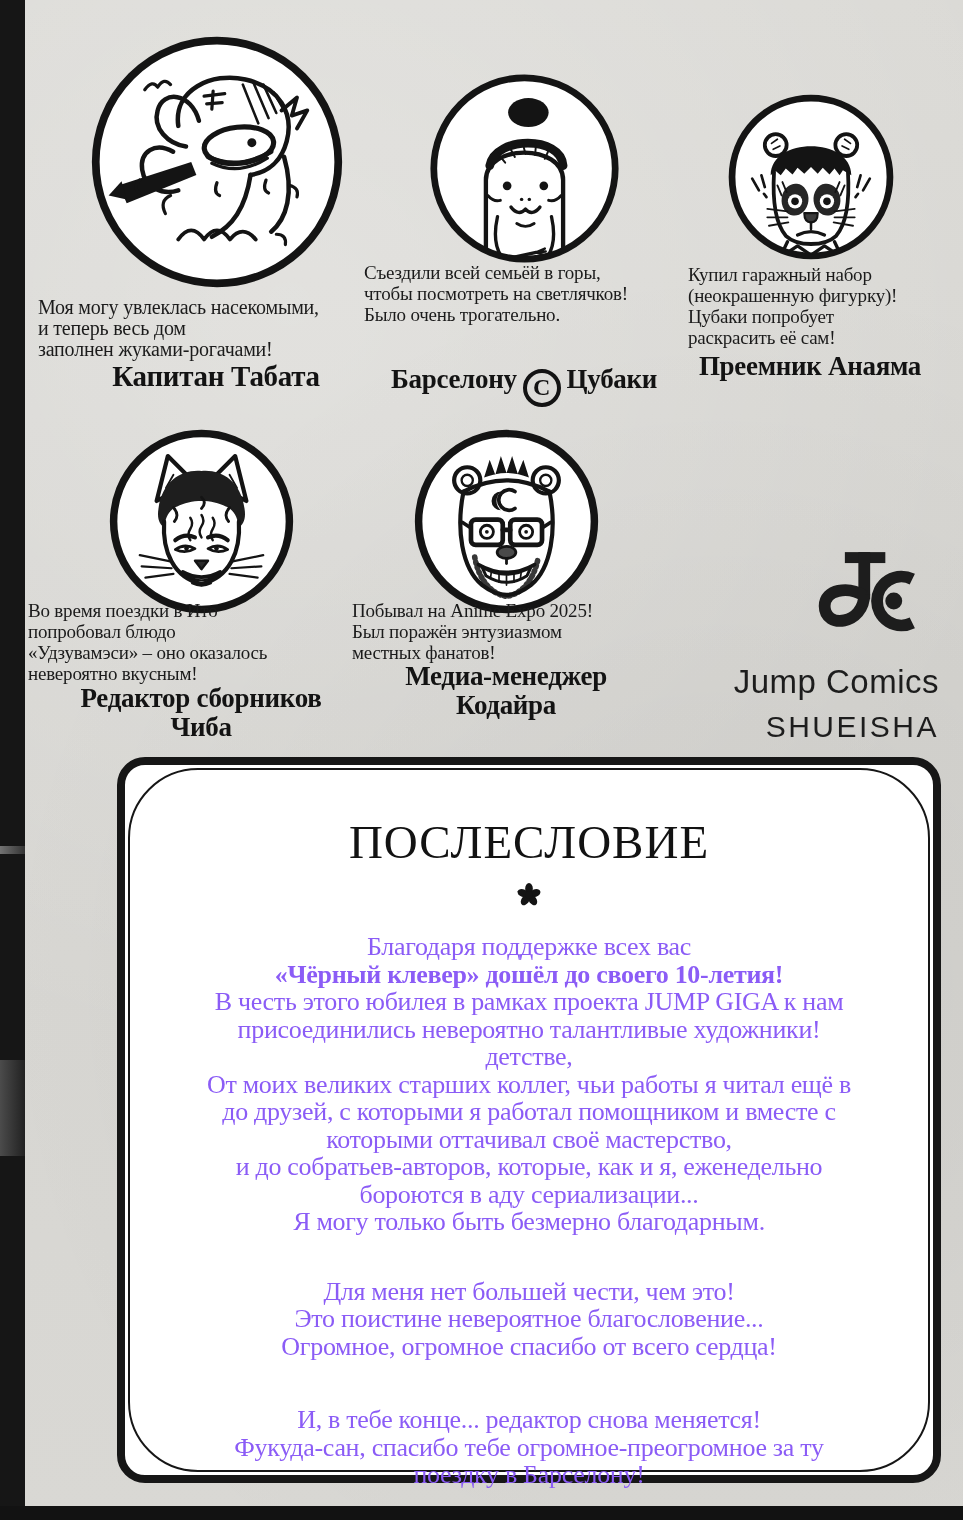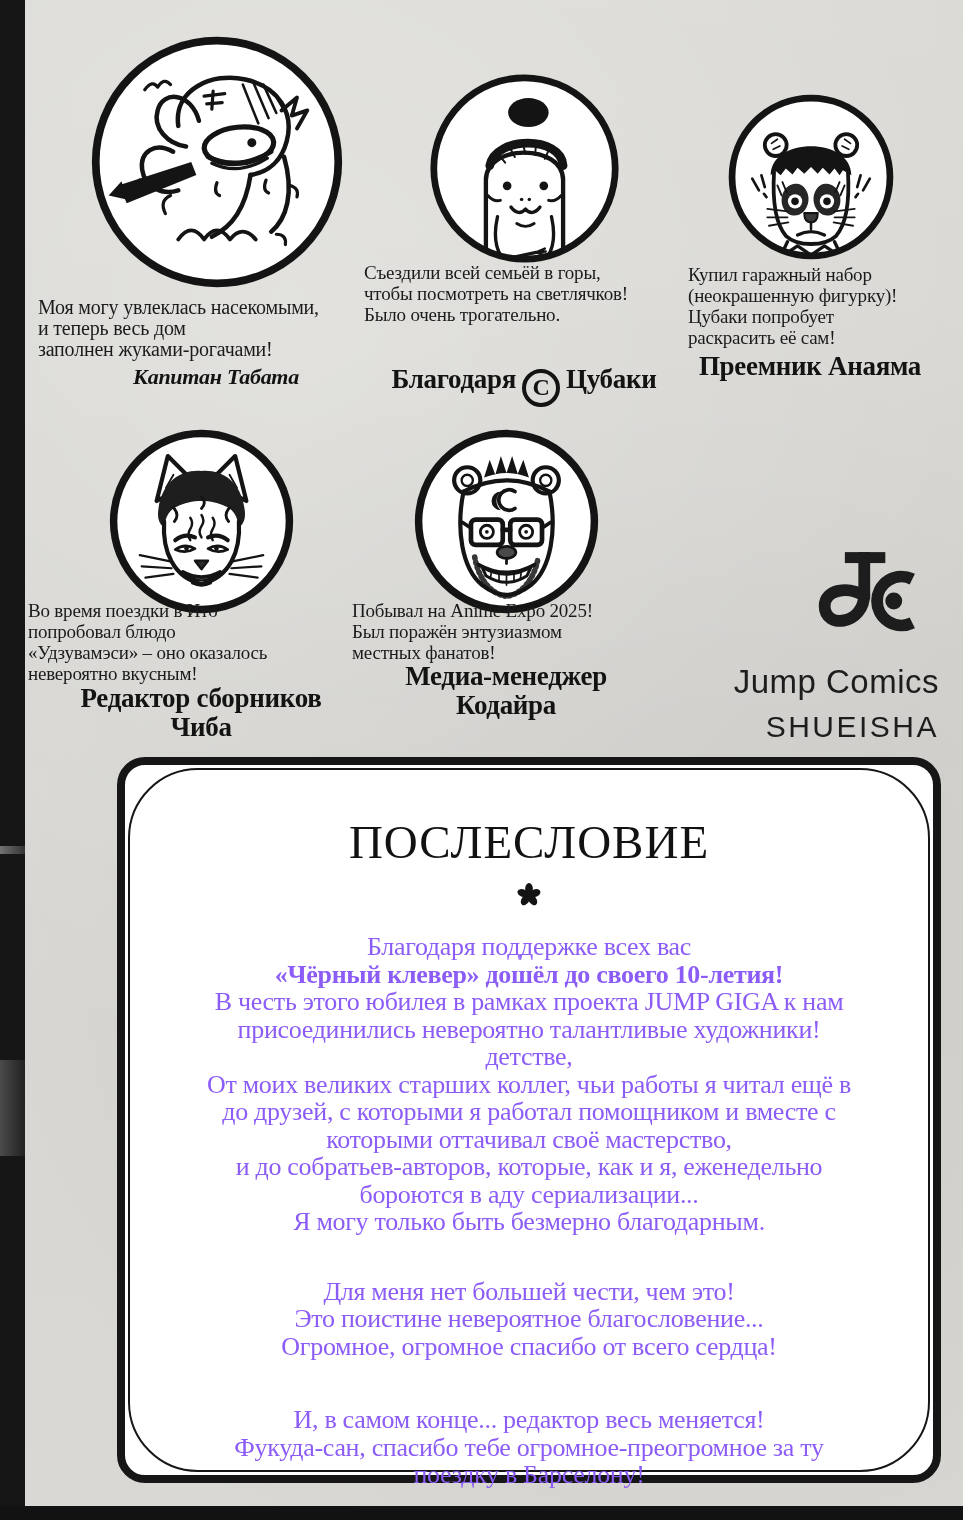--- a/index.html
+++ b/index.html
@@ -28,21 +28,21 @@
     position:absolute;text-align:center;font-weight:bold;font-size:27px;line-height:29px;
     white-space:pre-line;color:#131313;letter-spacing:-0.3px;
   }
   .p-tabata{left:88px;top:33px;width:258px;height:258px;}
   .p-tsubaki{left:428px;top:72px;width:193px;height:193px;}
   .p-anayama{left:727px;top:93px;width:168px;height:168px;}
   .p-chiba{left:108px;top:428px;width:187px;height:187px;}
   .p-kodaira{left:413px;top:428px;width:187px;height:187px;}
 
   .c-tabata{left:38px;top:297px;width:356px;font-size:20px;}
-  .n-tabata{left:38px;top:362px;width:356px;font-size:22px;font-style:italic;}
+  .n-tabata{left:38px;top:362px;width:356px;font-size:29px;}
   .c-tsubaki{left:364px;top:262px;width:320px;}
   .n-tsubaki{left:364px;top:336px;width:320px;}
   .c-anayama{left:688px;top:264px;width:244px;}
   .n-anayama{left:678px;top:352px;width:264px;}
   .c-chiba{left:28px;top:600px;width:346px;}
   .n-chiba{left:28px;top:684px;width:346px;}
   .c-kodaira{left:352px;top:600px;width:308px;}
   .n-kodaira{left:352px;top:662px;width:308px;}
 
   .badge-c{
@@ -159,21 +159,21 @@
         <path d="M112,187 l9,-4 M112,187 l10,-1 M112,187 l9,3" stroke-width="2.5"></path>
         <ellipse cx="88" cy="197" rx="11" ry="3.5" stroke-width="2.5"></ellipse>
         <path d="M99,196 L120,192" stroke-width="2.5"></path>
       </g>
     </svg>
   </div>
   <div class="caption c-tsubaki">Съездили всей семьёй в горы,
 чтобы посмотреть на светлячков!
 Было очень трогательно.</div>
   <div class="author-name n-tsubaki">
-    <span>Благодаря</span><span class="badge-c"><span>С</span></span><span>Цубаки</span>
+    <span>Барселону</span><span class="badge-c"><span>С</span></span><span>Цубаки</span>
   </div>
 
   <div class="portrait p-anayama">
     <svg viewBox="0 0 200 200">
       <clipPath id="cpC">
           <circle cx="100" cy="100" r="92"></circle>
         </clipPath>
       <circle cx="100" cy="100" r="94" fill="#fff" stroke="#141414" stroke-width="8"></circle>
       <g clip-path="url(#cpC)" class="ink" stroke-width="4">
         <circle cx="58" cy="62" r="13" stroke-width="4.5" fill="#fff"></circle>
@@ -361,20 +361,20 @@
         <div>и до собратьев-авторов, которые, как и я, еженедельно</div>
         <div>бороются в аду сериализации...</div>
         <div>Я могу только быть безмерно благодарным.</div>
       </div>
       <div class="aw-block mt1">
         <div>Для меня нет большей чести, чем это!</div>
         <div>Это поистине невероятное благословение...</div>
         <div>Огромное, огромное спасибо от всего сердца!</div>
       </div>
       <div class="aw-block mt2">
-        <div>И, в самом конце... редактор весь меняется!</div>
+        <div>И, в тебе конце... редактор снова меняется!</div>
         <div>Фукуда-сан, спасибо тебе огромное-преогромное за ту</div>
         <div>поездку в Барселону!</div>
       </div>
     </div>
   </section>
 
 </div>
 
 </body></html>

